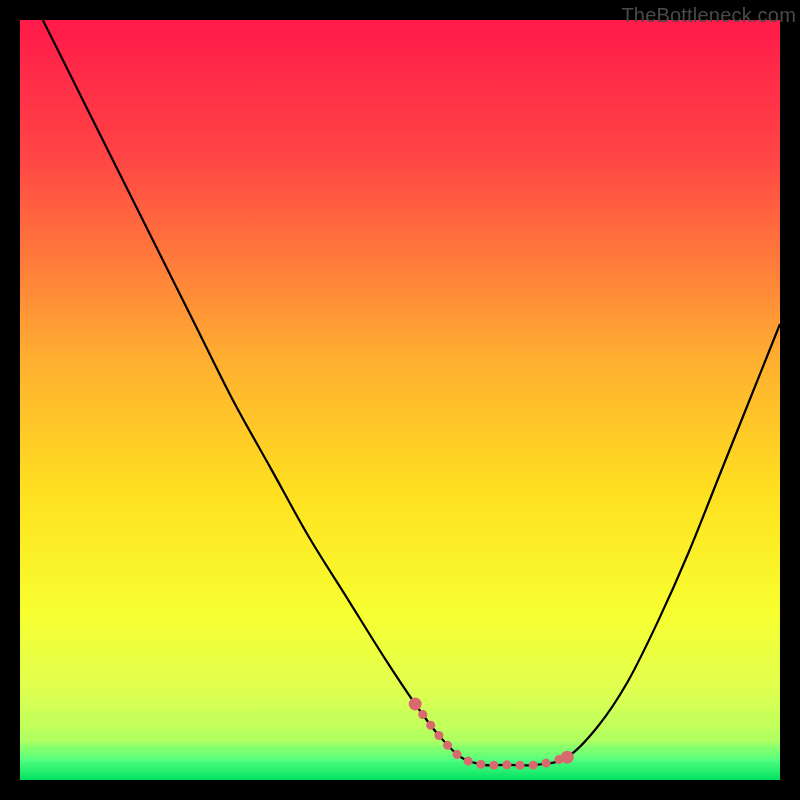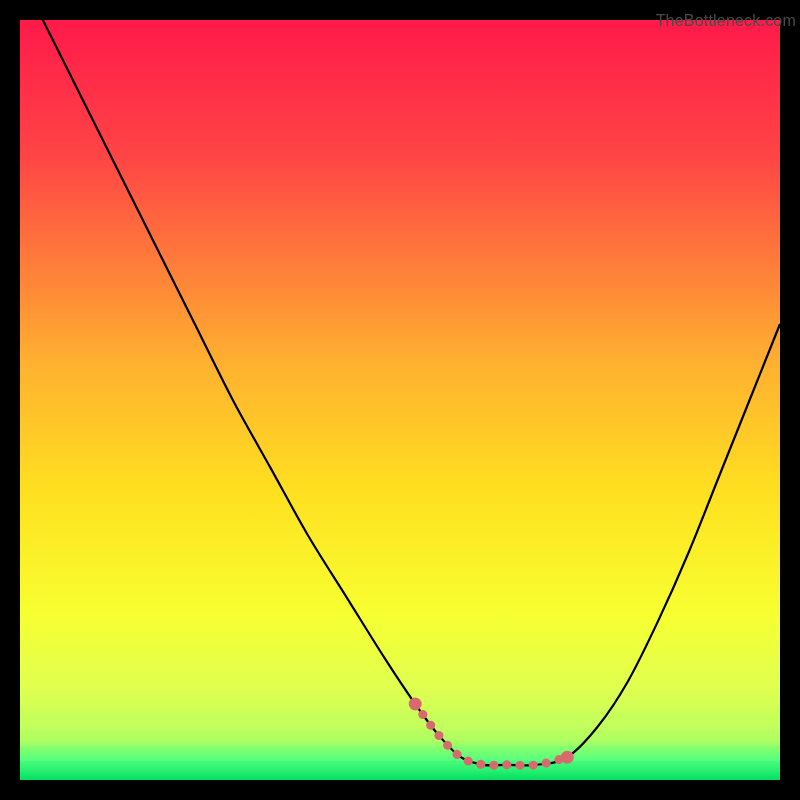--- a/index.html
+++ b/index.html
@@ -21,24 +21,24 @@
   }
   .plot-area {
     position: absolute;
     left: 0;
     top: 0;
     width: 760px;
     height: 760px;
   }
   .watermark {
     position: absolute;
-    top: 12px;
+    top: 4px;
     right: 4px;
     color: #4a4a4a;
-    font-size: 16px;
+    font-size: 20px;
     font-weight: 500;
     letter-spacing: 0.2px;
     z-index: 10;
   }
 </style>
 </head>
 <body>
 
 <div class="frame">
   <svg class="plot-area" viewBox="0 0 760 760" preserveAspectRatio="none">

